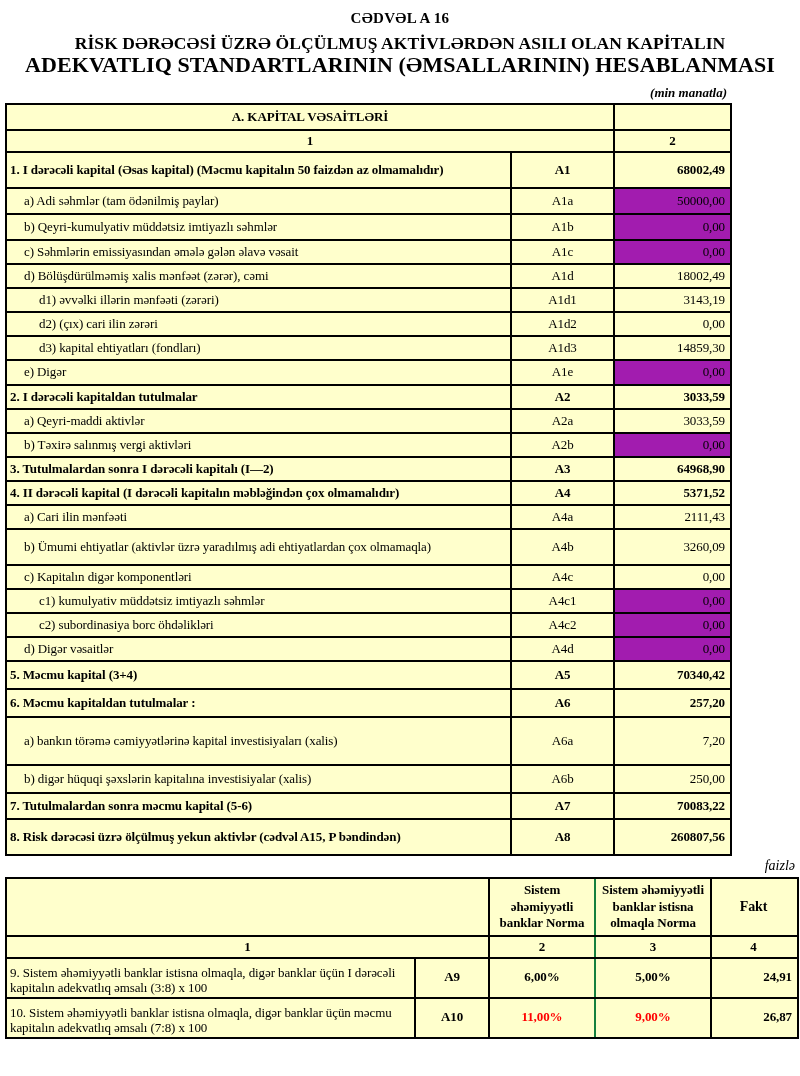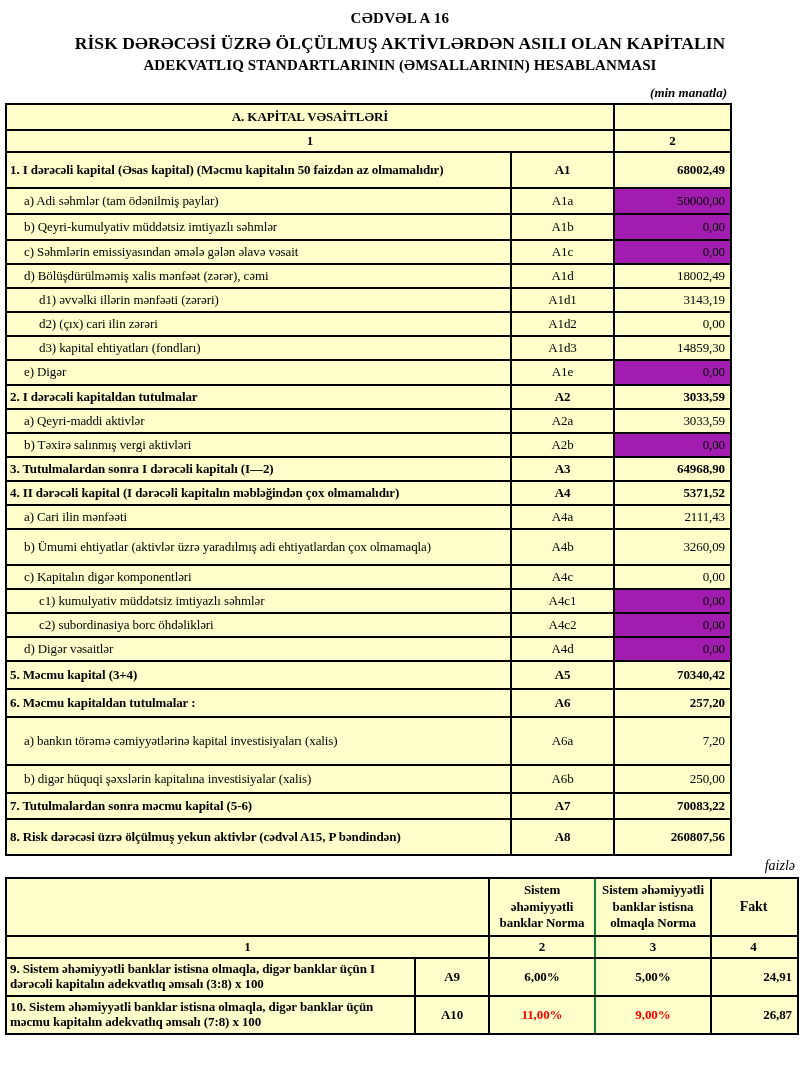--- a/index.html
+++ b/index.html
@@ -4,21 +4,21 @@
 <style>
   html,body{margin:0;padding:0;}
   body{
     width:800px;height:1076px;background:#ffffff;color:#000;
     font-family:"Liberation Serif", serif;
     overflow:hidden;
   }
   .titles{text-align:center;}
   .t-small{font-size:15px;font-weight:bold;padding-top:10px;letter-spacing:.3px;}
   .t-big{font-size:17.5px;font-weight:bold;line-height:22px;letter-spacing:.1px;margin-top:5px;}
-  .t-big2{font-size:15px;font-weight:bold;line-height:22px;letter-spacing:.1px;}
+  .t-big2{font-size:22px;font-weight:bold;line-height:22px;letter-spacing:.1px;}
   .note-top{width:727px;text-align:right;font-style:italic;font-weight:bold;font-size:13px;margin-top:9px;margin-bottom:2px;}
   .note-bottom{width:795px;text-align:right;font-style:italic;font-size:14px;margin-top:2px;margin-bottom:3px;}
 
   .tbl{margin-left:5px;border:2px solid #000;background:#FFFFCC;}
   .tbl1{width:723px;}
   .tbl2{width:790px;}
   .trow{display:flex;align-items:stretch;border-top:2px solid #000;}
   .trow.first{border-top:none;}
   .cell{display:flex;align-items:center;padding:1px 3px;font-size:13px;line-height:1.15;box-sizing:border-box;letter-spacing:-0.1px;}
   .lab{flex:1 1 auto;min-width:0;}
@@ -34,21 +34,21 @@
   .h24{min-height:24px;} .h26{min-height:26px;} .h34{min-height:34px;}
   .h46{min-height:46px;} .h56{min-height:56px;} .h36{min-height:36px;}
 
   
   .code2{width:74px;flex:none;justify-content:center;border-left:2px solid #000;font-weight:bold;text-align:center;}
   .c2{width:106px;flex:none;justify-content:center;border-left:2px solid #000;font-weight:bold;text-align:center;}
   .c3{width:116px;flex:none;justify-content:center;border-left:2px solid #15803d;font-weight:bold;text-align:center;}
   .c4{width:87px;flex:none;justify-content:flex-end;border-left:2px solid #000;font-weight:bold;text-align:right;padding-right:5px;}
   .hdr{line-height:1.3;font-size:13px;}
   .red{color:#FF0000;}
-  .labB{font-weight:bold;}
+  .labB{font-weight:normal;margin-top:6px;}
 </style>
 </head>
 <body>
 
 <div class="titles">
   <div class="t-small">CƏDVƏL A 16</div>
   <div class="t-big">RİSK DƏRƏCƏSİ ÜZRƏ ÖLÇÜLMUŞ AKTİVLƏRDƏN ASILI OLAN KAPİTALIN</div>
   <div class="t-big2">ADEKVATLIQ STANDARTLARININ (ƏMSALLARININ) HESABLANMASI</div>
 </div>
 

